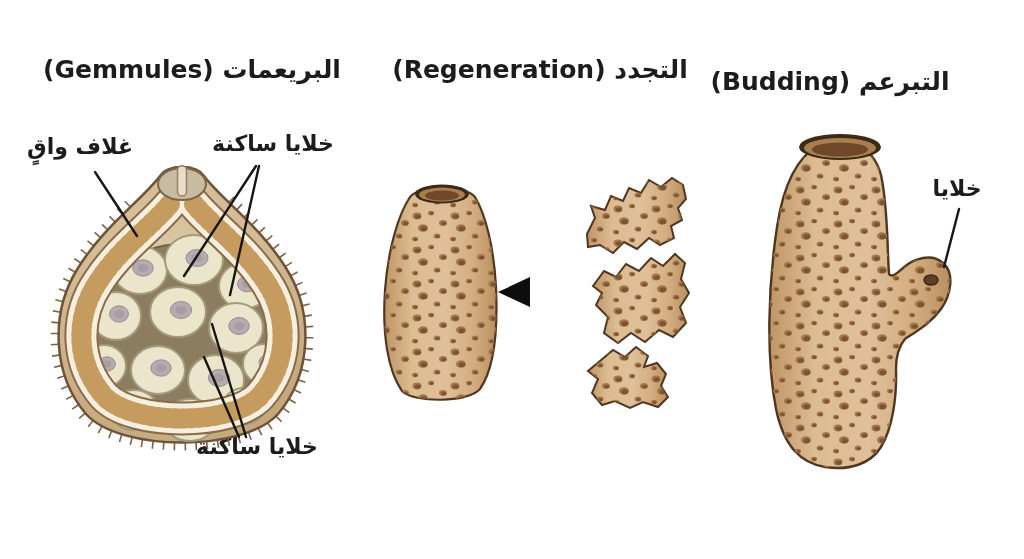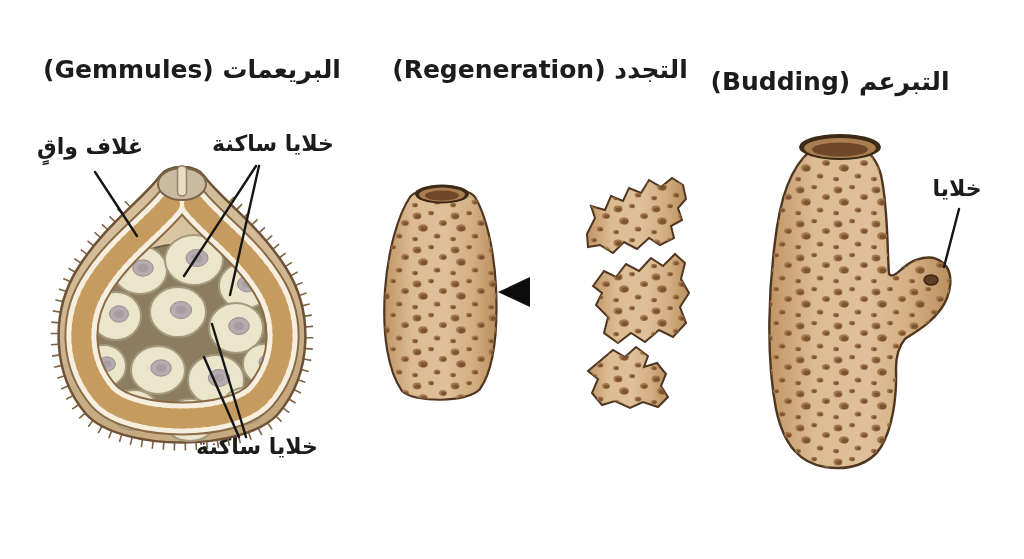--- a/index.html
+++ b/index.html
@@ -50,21 +50,21 @@
           <stop offset="0.6" stop-color="#111111"></stop>
           <stop offset="1" stop-color="#9a9a9a"></stop>
       </linearGradient>
     </defs>
   </svg>
 
   <div class="abs title" style="left:42px;top:55px;width:300px;">البريعمات (Gemmules)</div>
   <div class="abs title" style="left:390px;top:55px;width:300px;">التجدد (Regeneration)</div>
   <div class="abs title" style="left:680px;top:55px;width:300px;margin-top:12px;">التبرعم (Budding)</div>
 
-  <div class="abs lbl" style="left:30px;top:134px;width:120px;">غلاف واقٍ</div>
+  <div class="abs lbl" style="left:20px;top:134px;width:120px;">غلاف واقٍ</div>
   <div class="abs lbl" style="left:203px;top:131px;width:140px;">خلايا ساكنة</div>
   <div class="abs lbl" style="left:187px;top:434px;width:140px;">خلايا ساكنة</div>
 
   <svg class="abs" style="left:28px;top:142px;" width="320" height="330" viewBox="0 0 320 330">
     <g id="gem-spikes">
         <line x1="102.50145721435547" y1="64.99018096923828" x2="96.94681352725064" y2="59.23293045277589" stroke="#7d6342" stroke-width="1.6"></line>
         <line x1="94.81780242919922" y1="72.4471664428711" x2="89.20974079043935" y2="66.74193685451358" stroke="#7d6342" stroke-width="1.6"></line>
         <line x1="87.23474884033203" y1="80.00627136230469" x2="81.51980048728406" y2="74.4081140474381" stroke="#7d6342" stroke-width="1.6"></line>
         <line x1="79.82160186767578" y1="87.73184967041016" x2="73.95808127086772" y2="82.28950401703536" stroke="#7d6342" stroke-width="1.6"></line>
         <line x1="72.64221954345703" y1="95.6749038696289" x2="66.59771392486299" y2="90.43429781433481" stroke="#7d6342" stroke-width="1.6"></line>

